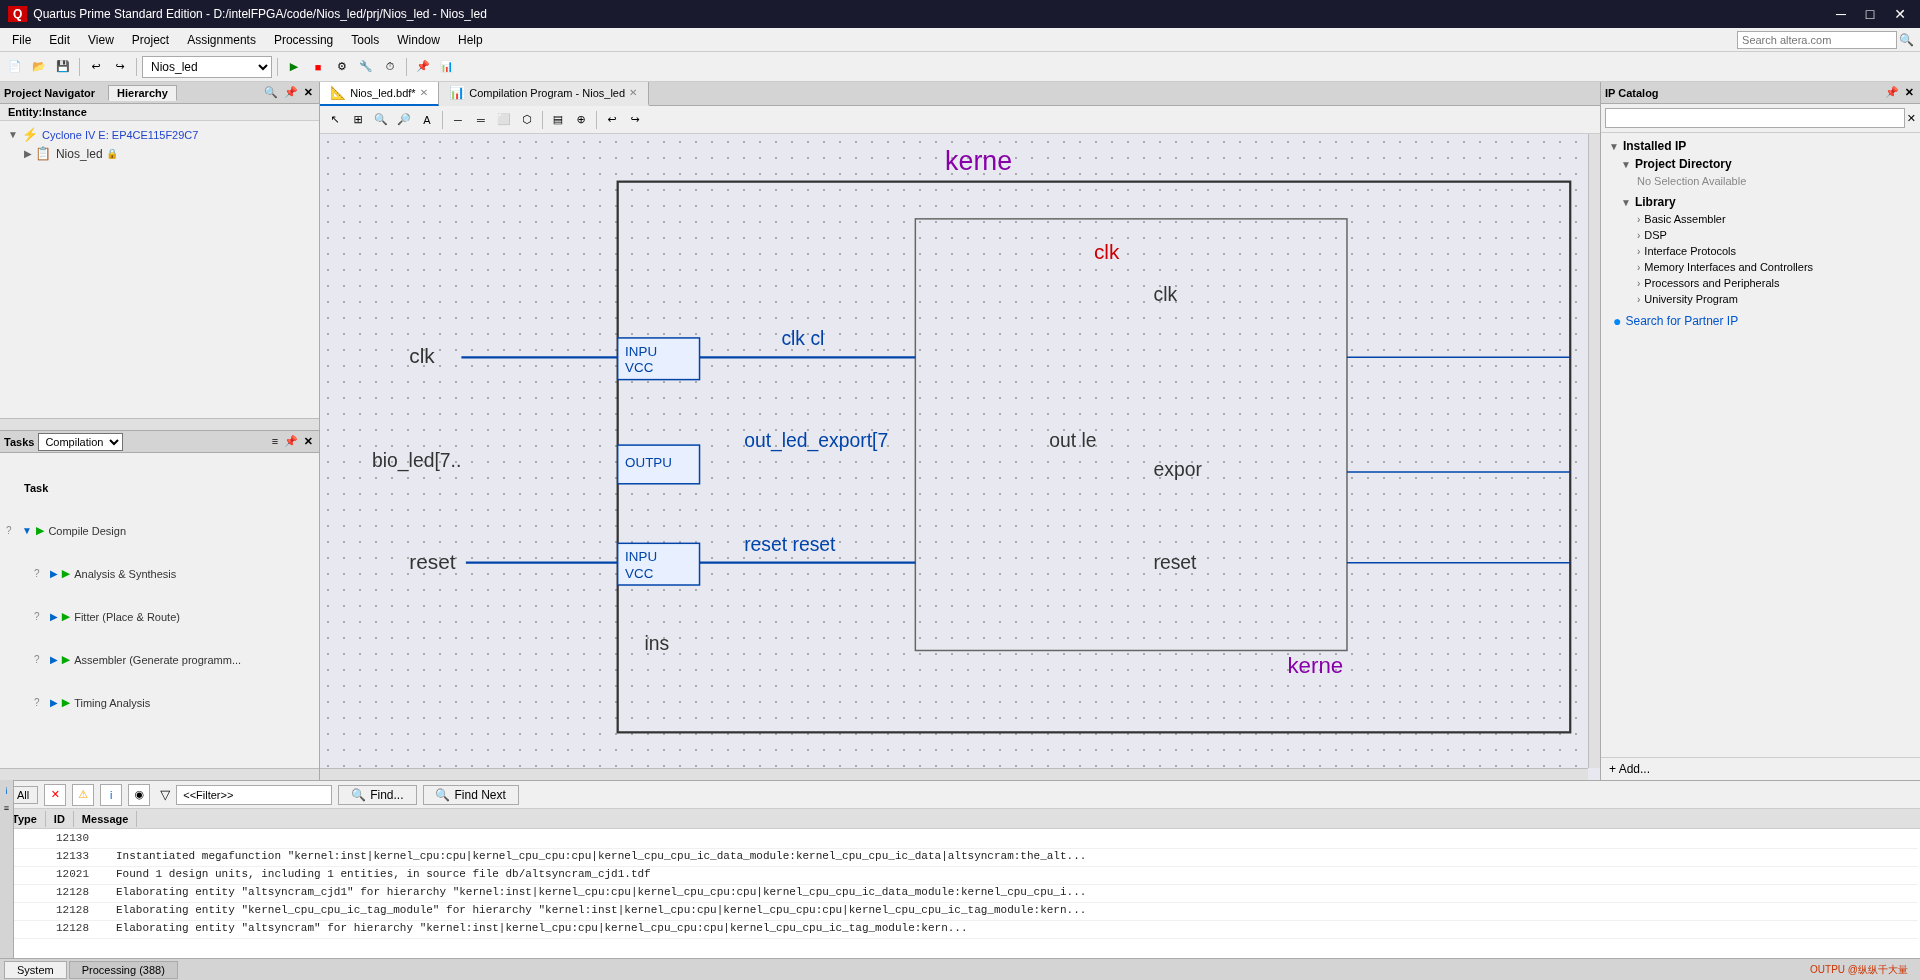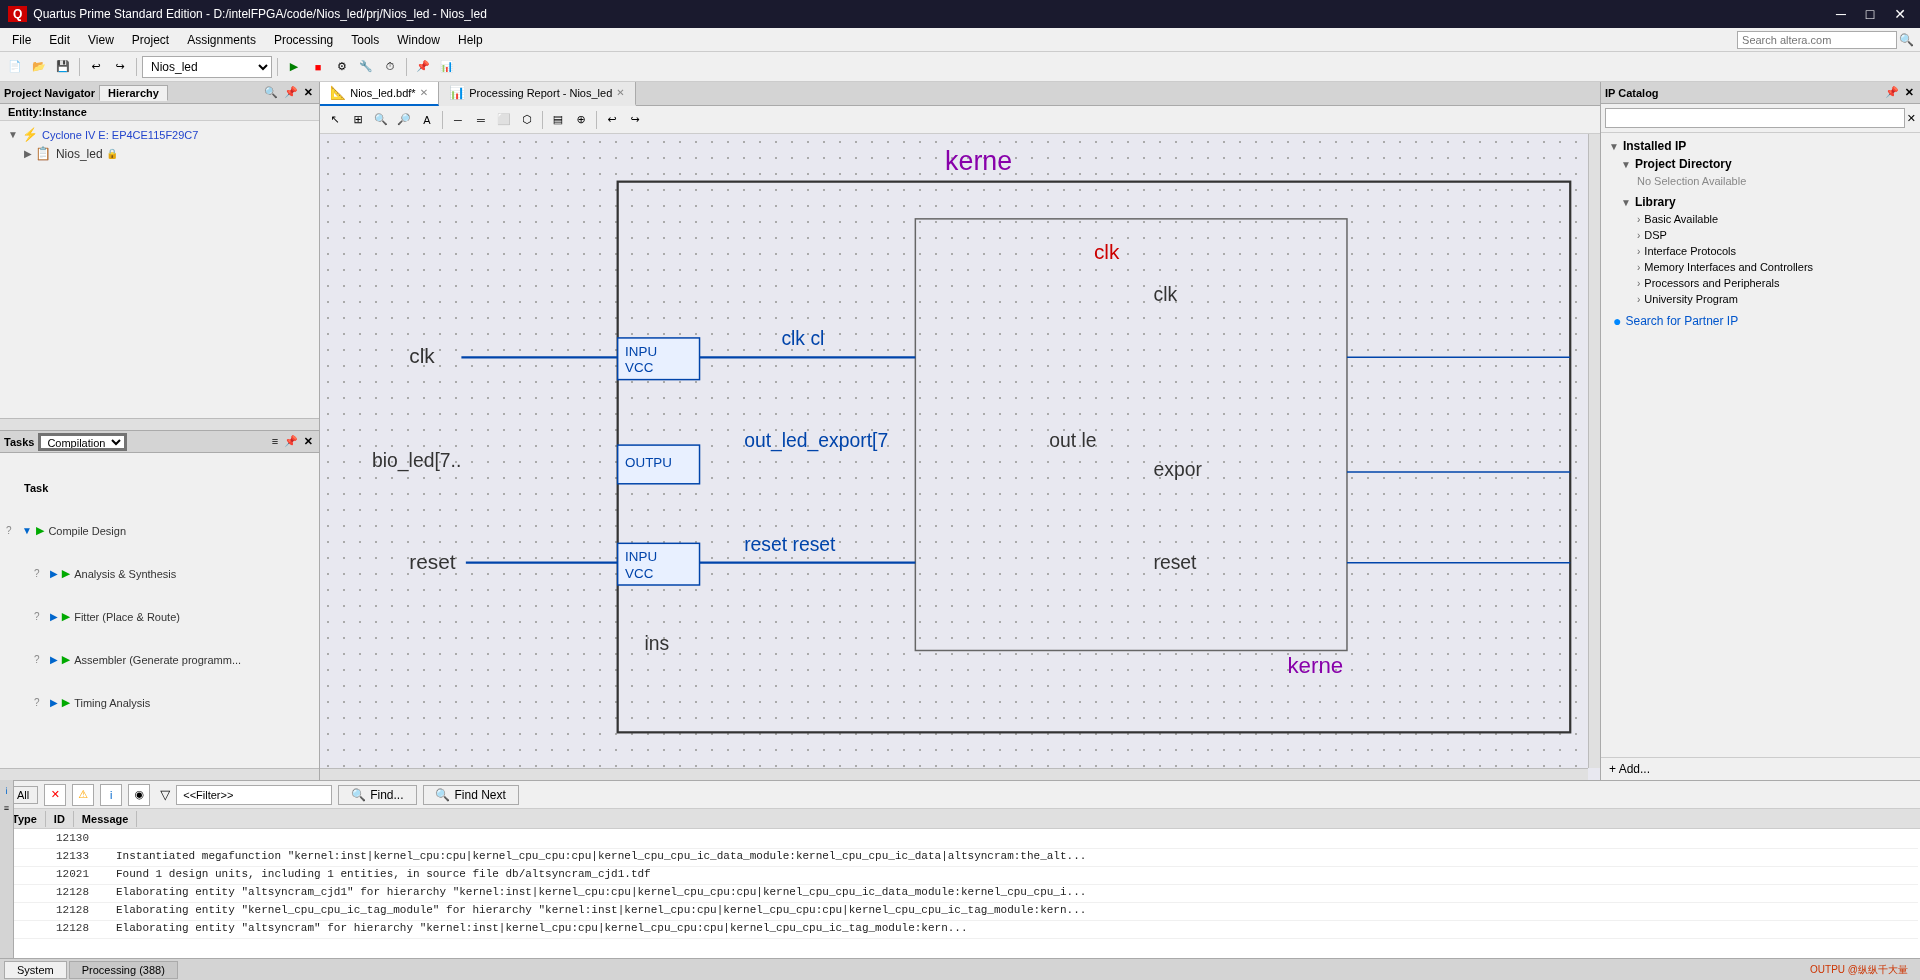--- a/index.html
+++ b/index.html
@@ -97,21 +97,21 @@
       display: flex;
       flex-direction: column;
     }
     .panel-header {
       background: #d4d4d4;
       border-bottom: 1px solid #aaa;
       height: 22px;
       display: flex;
       align-items: center;
       padding: 0 4px;
-      gap: 4px;
+      gap: 13px;
       font-size: 11px;
       font-weight: bold;
     }
     .panel-header .panel-tabs { display: flex; gap: 0; }
     .panel-tab {
       padding: 1px 8px;
       background: #c8c8c8;
       border: 1px solid #aaa;
       font-size: 11px;
       cursor: pointer;
@@ -145,21 +145,21 @@
       border-bottom: 1px solid #aaa;
       height: 22px;
       display: flex;
       align-items: center;
       padding: 0 4px;
       gap: 4px;
       font-size: 11px;
       font-weight: bold;
     }
     .tasks-dropdown {
-      border: 3px solid #737373;
+      border: 1px solid #737373;
       font-size: 11px;
       height: 18px;
       padding: 0 2px;
       background: white;
     }
     .tasks-content { flex: 1; overflow: auto; padding: 2px; }
     .task-item { display: flex; align-items: center; gap: 4px; padding: 3px 4px; font-size: 11px; cursor: pointer; margin-top: 24px; }
     .task-q { color: #888; width: 12px; font-size: 10px; }
     .task-arrow { color: #0066cc; font-size: 10px; }
     .task-play { color: #00aa00; font-size: 11px; }
@@ -530,21 +530,21 @@
   <div id="center-area">
 
     <div id="tab-bar">
       <div class="tab active">
         <span style="font-size:13px;color:#e4c044;">📐</span>
         <span>Nios_led.bdf*</span>
         <span class="tab-close">✕</span>
       </div>
       <div class="tab">
         <span style="font-size:13px;color:#44a0cc;">📊</span>
-        <span>Processing Report - Nios_led</span>
+        <span>Compilation Program - Nios_led</span>
         <span class="tab-close">✕</span>
       </div>
     </div>
 
     <div id="schematic-toolbar">
       <button class="tb-btn">↖</button>
       <button class="tb-btn">⊞</button>
       <button class="tb-btn">🔍</button>
       <button class="tb-btn">🔎</button>
       <button class="tb-btn">A</button>
@@ -653,21 +653,21 @@
           <div class="ip-no-select">No Selection Available</div>
         </div>
 
         <div class="ip-section" style="padding-left:12px;">
           <div class="ip-section-header">
             <span class="ip-chevron">▼</span>
             <span>Library</span>
           </div>
           <div class="ip-item">
             <span class="ip-chevron">›</span>
-            <span>Basic Available</span>
+            <span>Basic Assembler</span>
           </div>
           <div class="ip-item">
             <span class="ip-chevron">›</span>
             <span>DSP</span>
           </div>
           <div class="ip-item">
             <span class="ip-chevron">›</span>
             <span>Interface Protocols</span>
           </div>
           <div class="ip-item">

